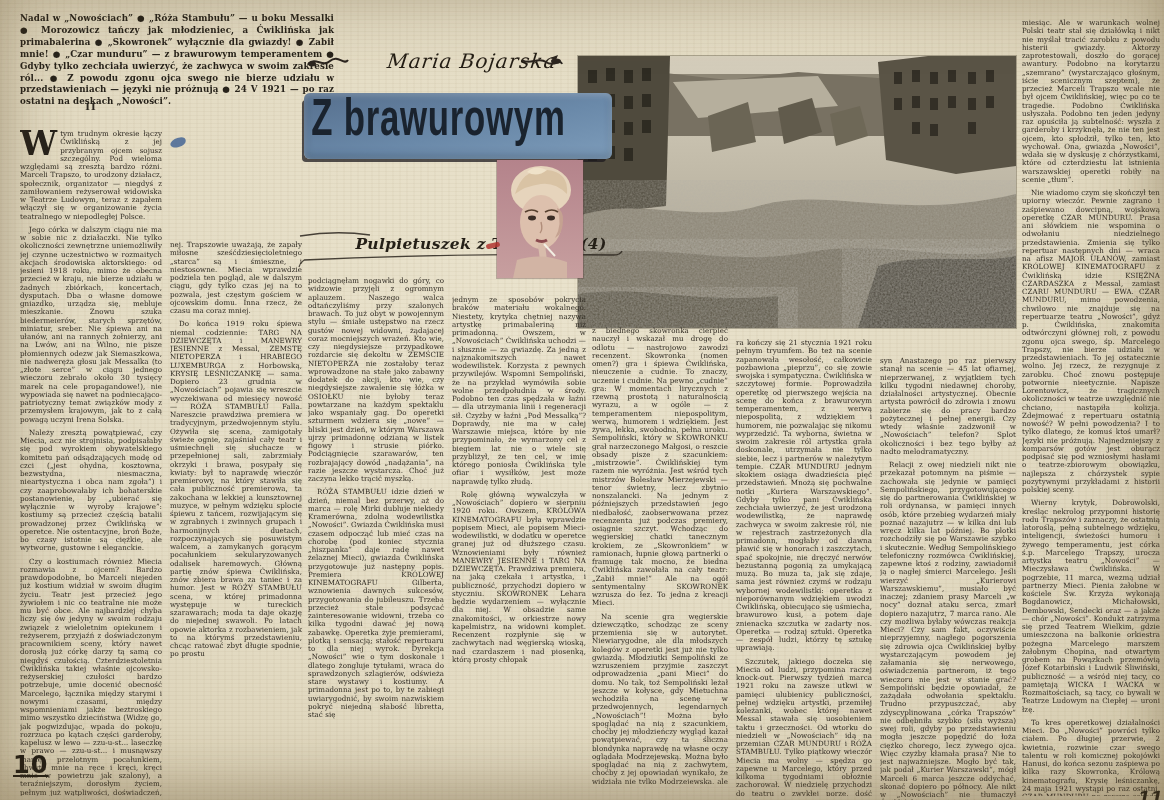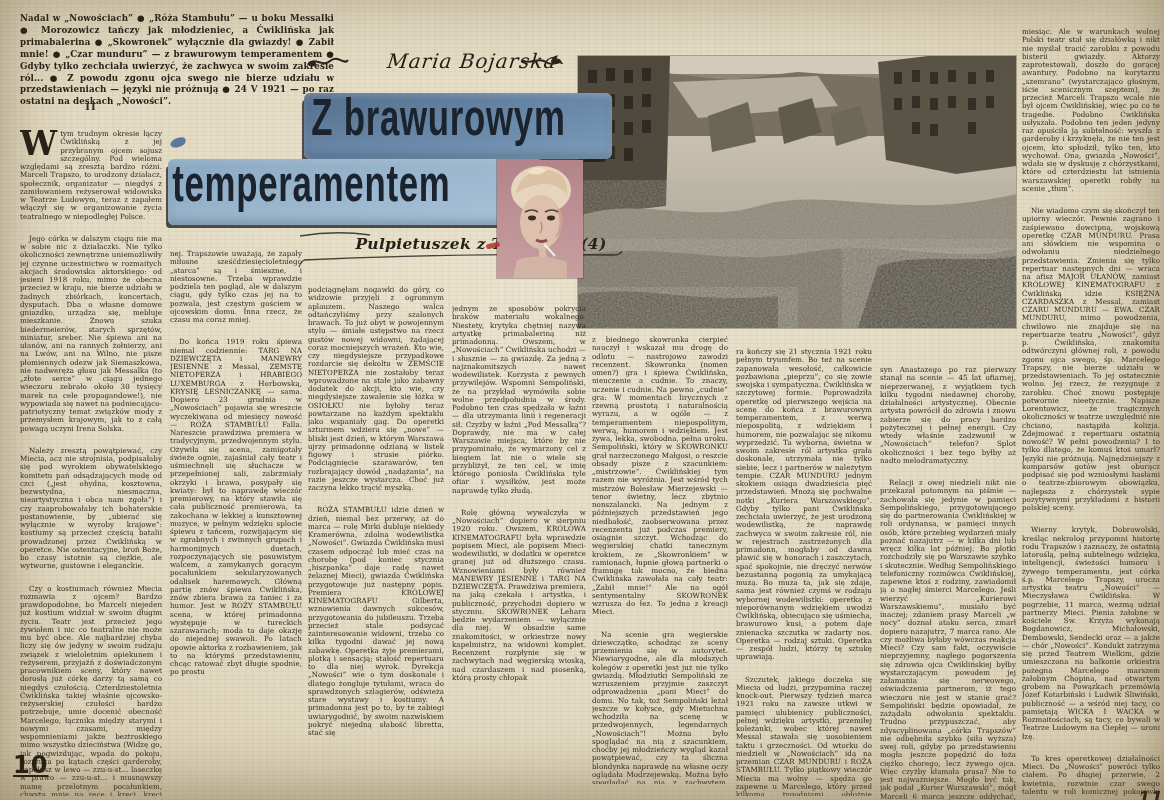--- a/index.html
+++ b/index.html
@@ -45,21 +45,21 @@
   .banner2 .htxt{transform-origin:16px center;}
   
   .subtitle{left:348px;top:233px;width:266px;text-align:center;
     font:italic 700 15.5px/22px "DejaVu Serif",serif;color:#241f17;letter-spacing:.3px;}
   .swash{left:296px;top:222px;width:330px;height:46px;}
   
   .col{
     text-align:justify;color:#2d2820;overflow:hidden;
     font:7.1px/8.25px "DejaVu Serif",serif;letter-spacing:.05px;
   }
-  .col .p{margin:14px 0 3px;text-indent:9px;}
+  .col .p{margin:5px 0 3px;text-indent:9px;}
   .col .p.noind{text-indent:0;}
   .secnum{text-align:center;font:700 10px/14px "DejaVu Serif",serif;margin-bottom:16px;letter-spacing:1px;}
   .dropcap{float:left;font:700 33px/26px "DejaVu Serif",serif;color:#26211a;margin:1px 3px 0 0;}
   
   .ruins{left:578px;top:56px;width:438px;height:272px;box-shadow:0 0 0 1px rgba(70,62,48,.35);}
   .portrait{left:497px;top:160px;width:86px;height:118px;box-shadow:0 0 0 1px rgba(90,60,60,.35);}
   .redmark{left:486px;top:243px;width:14px;height:5px;background:#b23430;border-radius:3px;
     transform:rotate(-12deg);opacity:.85;}
   .inkblot{left:170px;top:138px;width:16px;height:9px;background:#3c5f92;border-radius:60% 40% 55% 45%;
     transform:rotate(-14deg);opacity:.8;box-shadow:6px -28px 0 -5px rgba(60,95,146,.5);}
@@ -148,23 +148,20 @@
 
     <path d="M0,160 C60,140 120,168 180,150 C250,130 320,166 438,138 V272 H0 Z" fill="#8a8372" filter="url(#grain)"></path>
     <path d="M0,200 C80,184 150,212 230,196 C310,182 380,210 438,192 V272 H0 Z" fill="#756e5d" filter="url(#grain)"></path>
 
     <path d="M300,210 C340,196 400,208 438,200 V272 H280 Z" fill="#454033" filter="url(#grain)"></path>
     <path d="M0,238 C60,228 120,248 200,240 V272 H0 Z" fill="#57513f" filter="url(#grain)"></path>
   </svg>
 
   <div class="abs banner banner1">
     <span class="htxt">Z brawurowym</span>
-  </div>
-  <div class="abs banner banner2">
-    <span class="htxt">temperamentem</span>
   </div>
 
   <div class="abs inkblot"></div>
 
   <svg class="abs swash" viewBox="0 0 330 46">
     <path d="M4,14 Q40,8 74,13" fill="none" stroke="#2a251d" stroke-width="1.4" opacity=".85"></path>
     <path d="M8,38 Q160,31 318,33 q6,0 8,-4" fill="none" stroke="#2a251d" stroke-width="1.4" opacity=".85"></path>
     <path d="M8,38 q-4,3 -5,7" fill="none" stroke="#2a251d" stroke-width="1.2" opacity=".8"></path>
   </svg>
   <div class="abs subtitle">Pulpietuszek z Trapszów (4)</div>
@@ -199,21 +196,21 @@
     <div class="p noind">
       <span class="dropcap">W</span><span>tym trudnym okresie łączy Ćwiklińską z jej przybranym ojcem sojusz szczególny. Pod wieloma względami są zresztą bardzo różni. Marceli Trapszo, to urodzony działacz, społecznik, organizator — niegdyś z zamiłowaniem reżyserował widowiska w Teatrze Ludowym, teraz z zapałem włączył się w organizowanie życia teatralnego w niepodległej Polsce.</span>
     </div>
     <div class="p">Jego córka w dalszym ciągu nie ma w sobie nic z działaczki. Nie tylko okoliczności zewnętrzne uniemożliwiły jej czynne uczestnictwo w rozmaitych akcjach środowiska aktorskiego: od jesieni 1918 roku, mimo że obecna przecież w kraju, nie bierze udziału w żadnych zbiórkach, koncertach, dysputach. Dba o własne domowe gniazdko, urządza się, mebluje mieszkanie. Znowu szuka biedermeierów, starych sprzętów, miniatur, sreber. Nie śpiewa ani na ułanów, ani na rannych żołnierzy, ani na Lwów, ani na Wilno, nie pisze płomiennych odezw jak Siemaszkowa, nie nadweręża głosu jak Messalka (to „złote serce” w ciągu jednego wieczoru zebrało około 30 tysięcy marek na cele propagandowe!), nie wypowiada się nawet na podniecająco-patriotyczny temat związków mody z przemysłem krajowym, jak to z całą powagą uczyni Irena Solska.</div>
     <div class="p">Należy zresztą powątpiewać, czy Miecia, acz nie strojnisia, podpisałaby się pod wyrokiem obywatelskiego komitetu pań odsądzających modę od czci („jest ohydna, kosztowna, bezwstydna, niesmaczna, nieartystyczna i obca nam zgoła”) i czy zaaprobowałaby ich bohaterskie postanowienie, by „ubierać się wyłącznie w wyroby krajowe”: kostiumy są przecież częścią batalii prowadzonej przez Ćwiklińską w operetce. Nie ostentacyjne, broń Boże, bo czasy istotnie są ciężkie, ale wytworne, gustowne i eleganckie.</div>
     <div class="p">Czy o kostiumach również Miecia rozmawia z ojcem? Bardzo prawdopodobne, bo Marceli niejeden już kostium widział w swoim długim życiu. Teatr jest przecież jego żywiołem i nic co teatralne nie może mu być obce. Ale najbardziej chyba liczy się ów jedyny w swoim rodzaju związek z wieloletnim opiekunem i reżyserem, przyjaźń z doświadczonym pracownikiem sceny, który nawet dorosłą już córkę darzy tą samą co niegdyś czułością. Czterdziestoletnia Ćwiklińska takiej właśnie ojcowsko-reżyserskiej czułości bardzo potrzebuje, umie docenić obecność Marcelego, łącznika między starymi i nowymi czasami, między wspomnieniami jakże beztroskiego mimo wszystko dzieciństwa (Widzę go, jak pogwizdując, wpada do pokoju, rozrzuca po kątach części garderoby, kapelusz w lewo — zzu-u-st... laseczkę w prawo — zzu-u-st... i musnąwszy mamę przelotnym pocałunkiem, chwyta mnie na ręce i kręci, kręci mnie w powietrzu jak szalony), a teraźniejszym, dorosłym życiem, pełnym już wątpliwości, doświadczeń, krzywd.</div>
     <div class="p">Ich wzajemnych stosunków nie zakłóci trzecie małżeństwo Marcelego, który w październiku 1919 roku żeni się z Wandą Podlewską, o wiele młodszą od siebie pianistką i dyrektorką szkoły muzycz-</div>
   </div>
 
   <div class="abs col" style="left:170px;top:236px;width:132px;height:560px">
-    <div class="p noind">nej. Trapszowie uważają, że zapały miłosne sześćdziesięcioletniego „starca” są i śmieszne, i niestosowne. Trzeba wprawdzie podziela ten pogląd, ale w dalszym ciągu, gdy tylko czas jej na to pozwala, jest częstym gościem w ojcowskim domu. Inna rzecz, że czasu ma coraz mniej.</div>
+    <div class="p noind">nej. Trapszowie uważają, że zapały miłosne sześćdziesięcioletniego „starca” są i śmieszne, i niestosowne. Miecia wprawdzie podziela ten pogląd, ale w dalszym ciągu, gdy tylko czas jej na to pozwala, jest częstym gościem w ojcowskim domu. Inna rzecz, że czasu ma coraz mniej.</div>
     <div class="p">Do końca 1919 roku śpiewa niemal codziennie: TARG NA DZIEWCZĘTA i MANEWRY JESIENNE z Messal, ZEMSTĘ NIETOPERZA i HRABIEGO LUXEMBURGA z Horbowską, KRYSIĘ LEŚNICZANKĘ — sama. Dopiero 23 grudnia w „Nowościach” pojawia się wreszcie wyczekiwana od miesięcy nowość — RÓŻA STAMBUŁU Falla. Nareszcie prawdziwa premiera w tradycyjnym, przedwojennym stylu. Ożywiła się scena, zamigotały świeże ognie, zajaśniał cały teatr i uśmiechnęli się słuchacze w przepełnionej sali, zabrzmiały okrzyki i brawa, posypały się kwiaty: był to naprawdę wieczór premierowy, na który stawiła się cała publiczność premierowa, ta zakochana w lekkiej a kunsztownej muzyce, w pełnym wdzięku splocie śpiewu z tańcem, rozwijającym się w zgrabnych i zwinnych grupach i harmonijnych duetach, rozpoczynających się posuwistym walcem, a zamykanych gorącym pocałunkiem sekularyzowanych odalisek haremowych. Główną partię znów śpiewa Ćwiklińska, znów zbiera brawa za taniec i za humor. Jest w RÓŻY STAMBUŁU scena, w której primadonna występuje w tureckich szarawarach; moda ta daje okazję do niejednej swawoli. Po latach opowie aktorka z rozbawieniem, jak to na którymś przedstawieniu, chcąc ratować zbyt długie spodnie, po prostu</div>
   </div>
 
   <div class="abs col" style="left:308px;top:272px;width:136px;height:530px">
     <div class="p noind">podciągnęłam nogawki do góry, co widzowie przyjęli z ogromnym aplauzem. Naszego walca odtańczyliśmy przy szalonych brawach. To już obyt w powojennym stylu — śmiałe ustępstwo na rzecz gustów nowej widowni, żądającej coraz mocniejszych wrażeń. Kto wie, czy niegdysiejsze przypadkowe rozdarcie się dekoltu w ZEMŚCIE NIETOPERZA nie zostałoby teraz wprowadzone na stałe jako zabawny dodatek do akcji, kto wie, czy niegdysiejsze zawalenie się łóżka w OSIOŁKU nie byłoby teraz powtarzane na każdym spektaklu jako wspaniały gag. Do operetki szturmem wdziera się „nowe” — bliski jest dzień, w którym Warszawa ujrzy primadonnę odzianą w listek figowy i strusie piórko. Podciągnięcie szarawarów, ten rozbrajający dowód „nadążania”, na razie jeszcze wystarcza. Choć już zaczyna lekko trącić myszką.</div>
     <div class="p">RÓŻA STAMBUŁU idzie dzień w dzień, niemal bez przerwy, aż do marca — rolę Mirki dubluje niekiedy Kramerówna, zdolna wodewilistka „Nowości”. Gwiazda Ćwiklińska musi czasem odpocząć lub mieć czas na chorobę (pod koniec stycznia „hiszpanka” daje radę nawet żelaznej Mieci), gwiazda Ćwiklińska przygotowuje już następny popis. Premiera KRÓLOWEJ KINEMATOGRAFU Gilberta, wznowienia dawnych sukcesów, przygotowania do jubileuszu. Trzeba przecież stale podsycać zainteresowanie widowni, trzeba co kilka tygodni dawać jej nową zabawkę. Operetka żyje premierami, plotką i sensacją; stałość repertuaru to dla niej wyrok. Dyrekcja „Nowości” wie o tym doskonale i dlatego żongluje tytułami, wraca do sprawdzonych szlagierów, odświeża stare wystawy i kostiumy. A primadonna jest po to, by te zabiegi uwiarygodnić, by swoim nazwiskiem pokryć niejedną słabość libretta, stać się</div>
   </div>
 
   <div class="abs col" style="left:452px;top:291px;width:134px;height:512px">
     <div class="p noind">jednym ze sposobów pokrycia braków materiału wokalnego. Niestety, krytyka chętniej nazywa artystkę primabaleriną niż primadonną. Owszem, w „Nowościach” Ćwiklińska uchodzi — i słusznie — za gwiazdę. Za jedną z najznakomitszych nawet wodewilistek. Korzysta z pewnych przywilejów. Wspomni Sempoliński, że na przykład wymówiła sobie wolne przedpołudnia w środy. Podobno ten czas spędzała w łaźni — dla utrzymania linii i regeneracji sił. Czyżby w łaźni „Pod Messalką”? Doprawdy, nie ma w całej Warszawie miejsca, które by nie przypominało, że wymarzony cel z biegiem lat nie o wiele się przybliżył, że ten cel, w imię którego poniosła Ćwiklińska tyle ofiar i wysiłków, jest może naprawdę tylko złudą.</div>

